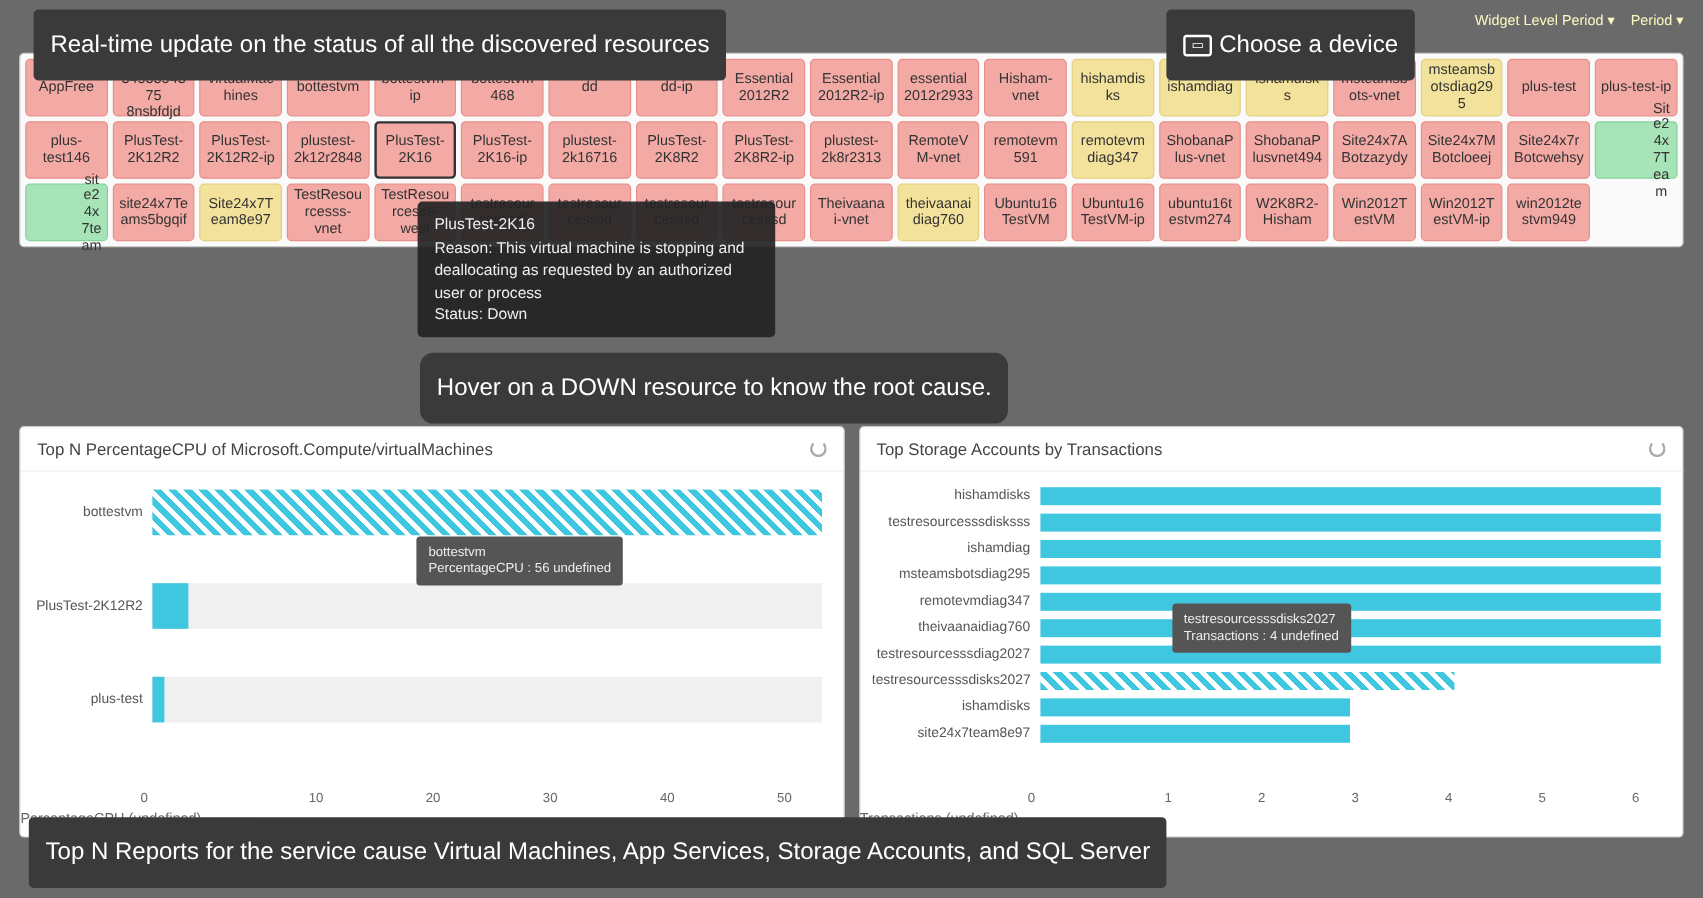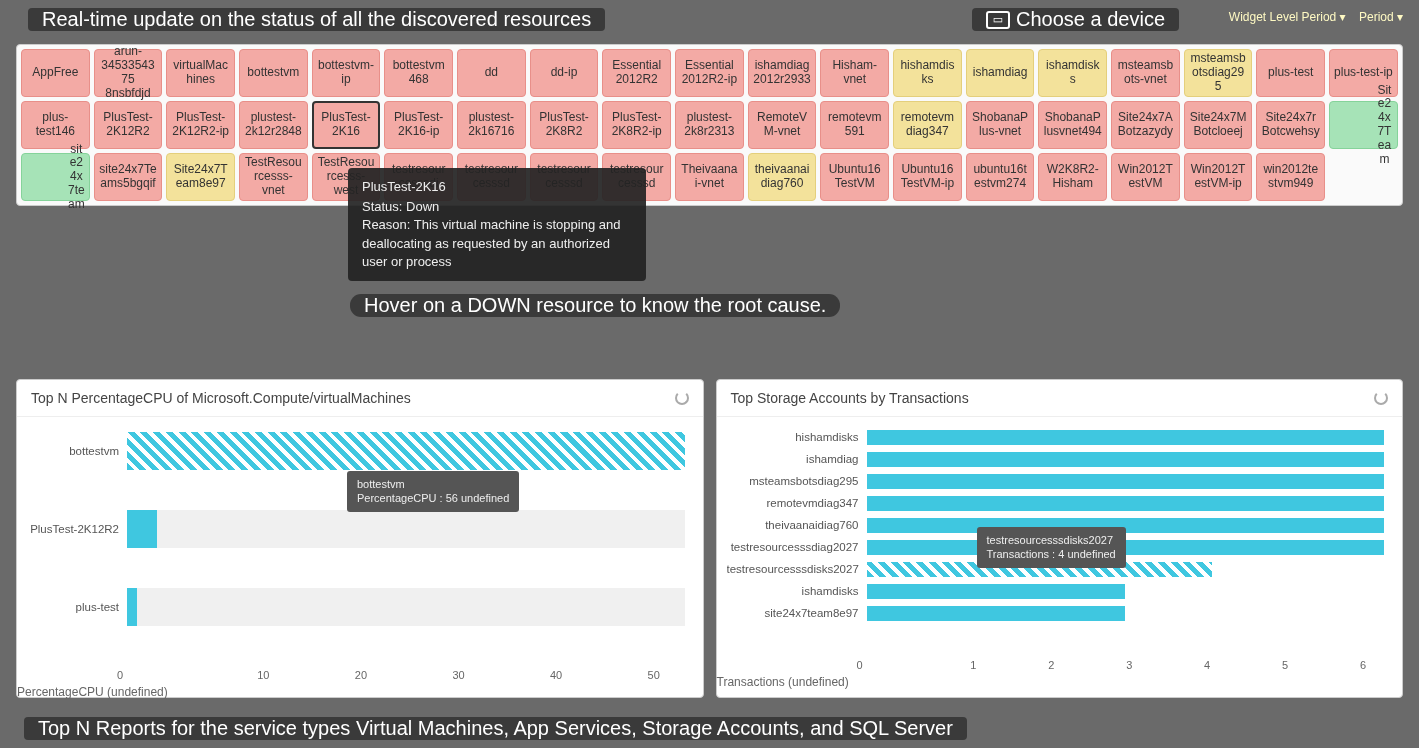--- a/index.html
+++ b/index.html
@@ -1,36 +1,36 @@
 <!DOCTYPE html>
 <html><head>
 <meta charset="utf-8">
 <style>
 * { box-sizing: border-box; margin: 0; padding: 0; }
 body { font-family: -apple-system, BlinkMacSystemFont, "Segoe UI", Arial, sans-serif; background: #6a6a6a; width: 1419px; height: 748px; overflow: hidden; position: relative; }
 
-.callout { position: absolute; background: #3a3a3a; color: #fff; font-size: 20px; padding: 0 14px; border-radius: 4px; z-index: 50; white-space: nowrap; }
+.callout { position: absolute; background: #3a3a3a; color: #fff; font-size: 20px; padding: 18px 14px; border-radius: 4px; z-index: 50; white-space: nowrap; }
 .device-icon { display:inline-flex; align-items:center; justify-content:center; width:24px; height:18px; border:2px solid #fff; border-radius:3px; margin-right:6px; font-size:11px; }
 
 .topbar-fade { position:absolute; top:10px; right:16px; color:#fef9c3; font-size:12px; z-index:1; }
 .topbar-fade span { margin-left:10px; }
 
 .heatmap-panel { position:absolute; top:44px; left:16px; right:16px; background:#fafafa; border:1px solid #ccc; border-radius:4px; padding:4px; }
 .heatmap-grid { display:flex; flex-wrap:wrap; gap:4px; }
 .tile { flex: 0 0 calc((100% - 72px)/19); height:48px; border-radius:4px; display:flex; align-items:center; justify-content:center; text-align:center; font-size:12px; color:#333; padding:2px 4px; line-height:1.15; word-break:break-word; cursor:pointer; }
 .tile.red { background:#f3aaa5; border:1px solid #e88f89; }
 .tile.yellow { background:#f3e29b; border:1px solid #e4cf7c; }
 .tile.green { background:#a6e3b7; border:1px solid #85d39a;padding-left:46px; }
 .tile.highlight { border:2px solid #333; }
 
 .tooltip { position:absolute; background:rgba(35,35,35,0.92); color:#eee; font-size:13px; padding:10px 14px; border-radius:4px; width:298px; z-index:40; line-height:1.4; }
 .tooltip .tt-title { font-weight:500; margin-bottom:2px; }
 
 .charts-row { position:absolute; top:355px; left:16px; right:16px; bottom:50px; display:flex; gap:12px; }
-.chart-panel { flex:1; background:#fff; border:1px solid #ccc; border-radius:4px; display:flex; flex-direction:column;margin-top:24px; }
+.chart-panel { flex:1; background:#fff; border:1px solid #ccc; border-radius:4px; display:flex; flex-direction:column; }
 .chart-header { display:flex; justify-content:space-between; align-items:center; padding:10px 14px; border-bottom:1px solid #eee; font-size:14px; color:#444; }
 .refresh-icon { width:14px; height:14px; border:2px solid #aaa; border-top-color:transparent; border-radius:50%; position:relative; }
 .chart-body { flex:1; position:relative; padding:10px 18px 4px 10px; }
 .axis-label { text-align:left; font-size:12px; color:#666; padding:4px 0 8px; }
 
 .hbar-row { display:flex; align-items:center; height:22px; margin-bottom:0; }
 .hbar-label { width:100px; text-align:right; font-size:11.5px; color:#555; padding-right:8px; white-space:nowrap; overflow:hidden; }
 .hbar-track { flex:1; position:relative; height:18px; background:#f0f0f0; }
 .hbar-fill { position:absolute; left:0; top:0; height:100%; background:#3fc7e0; }
 .hbar-fill.hatched { background: repeating-linear-gradient(45deg,#3fc7e0,#3fc7e0 5px,#fff 5px,#fff 9px); }
@@ -57,35 +57,35 @@
   <span>Widget Level Period</span> ▾
   <span>Period</span> ▾
 </div>
 
 <div class="callout" style="top:8px; left:28px;">Real-time update on the status of all the discovered resources</div>
 <div class="callout" style="top:8px; right:240px; display:flex; align-items:center;">
   <span class="device-icon">▭</span>
   <span>Choose a device</span>
 </div>
 <div class="callout" style="top:294px; left:350px;border-radius:11px;">Hover on a DOWN resource to know the root cause.</div>
-<div class="callout" style="bottom:8px; left:24px;">Top N Reports for the service types Virtual Machines, App Services, Storage Accounts, and SQL Server</div>
+<div class="callout" style="bottom:8px; left:24px;">Top N Reports for the service cause Virtual Machines, App Services, Storage Accounts, and SQL Server</div>
 
 <div class="heatmap-panel">
   <div class="heatmap-grid" id="heatmap-grid">
       <div class="tile red">AppFree</div>
       <div class="tile red">arun-3453354375 8nsbfdjd</div>
       <div class="tile red">virtualMachines</div>
       <div class="tile red">bottestvm</div>
       <div class="tile red">bottestvm-ip</div>
       <div class="tile red">bottestvm468</div>
       <div class="tile red">dd</div>
       <div class="tile red">dd-ip</div>
       <div class="tile red">Essential 2012R2</div>
       <div class="tile red">Essential 2012R2-ip</div>
-      <div class="tile red">ishamdiag 2012r2933</div>
+      <div class="tile red">essential 2012r2933</div>
       <div class="tile red">Hisham-vnet</div>
       <div class="tile yellow">hishamdisks</div>
       <div class="tile yellow">ishamdiag</div>
       <div class="tile yellow">ishamdisks</div>
       <div class="tile red">msteamsbots-vnet</div>
       <div class="tile yellow">msteamsbotsdiag295</div>
       <div class="tile red">plus-test</div>
       <div class="tile red">plus-test-ip</div>
       <div class="tile red">plus-test146</div>
       <div class="tile red">PlusTest-2K12R2</div>
@@ -122,22 +122,22 @@
       <div class="tile red">ubuntu16testvm274</div>
       <div class="tile red">W2K8R2-Hisham</div>
       <div class="tile red">Win2012TestVM</div>
       <div class="tile red">Win2012TestVM-ip</div>
       <div class="tile red">win2012testvm949</div>
     </div>
 </div>
 
 <div class="tooltip" style="top:168px; left:348px;">
   <div class="tt-title">PlusTest-2K16</div>
+  <div>Reason: This virtual machine is stopping and deallocating as requested by an authorized user or process</div>
   <div>Status: Down</div>
-  <div>Reason: This virtual machine is stopping and deallocating as requested by an authorized user or process</div>
 </div>
 
 <div class="charts-row">
 
   <div class="chart-panel">
     <div class="chart-header">
       <span>Top N PercentageCPU of Microsoft.Compute/virtualMachines</span>
       <span class="refresh-icon"></span>
     </div>
     <div class="chart-body chart1-body" id="chart1-body">
@@ -185,20 +185,26 @@
         <div>testresourcesssdisks2027</div>
         <div>Transactions : 4 undefined</div>
       </div>
     <div class="hbar-row">
           <div class="hbar-label">hishamdisks</div>
           <div class="hbar-track">
             <div class="hbar-fill" style="width: 100%;"></div>
           </div>
         </div>
         <div class="hbar-row">
+          <div class="hbar-label">testresourcesssdisksss</div>
+          <div class="hbar-track">
+            <div class="hbar-fill" style="width: 100%;"></div>
+          </div>
+        </div>
+        <div class="hbar-row">
           <div class="hbar-label">ishamdiag</div>
           <div class="hbar-track">
             <div class="hbar-fill" style="width: 100%;"></div>
           </div>
         </div>
         <div class="hbar-row">
           <div class="hbar-label">msteamsbotsdiag295</div>
           <div class="hbar-track">
             <div class="hbar-fill" style="width: 100%;"></div>
           </div>

